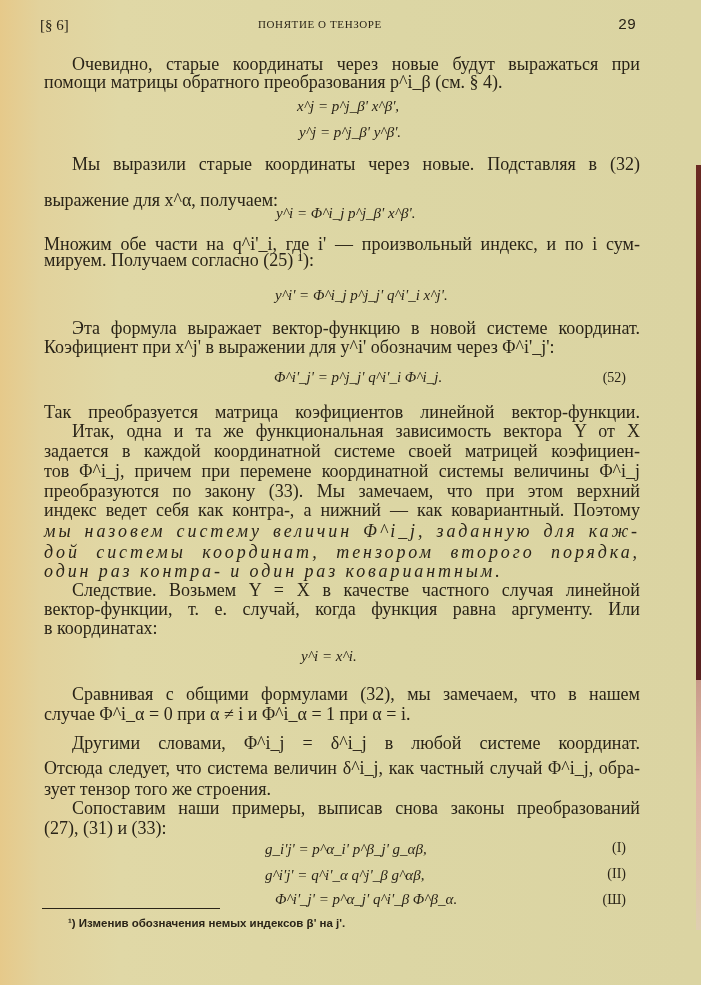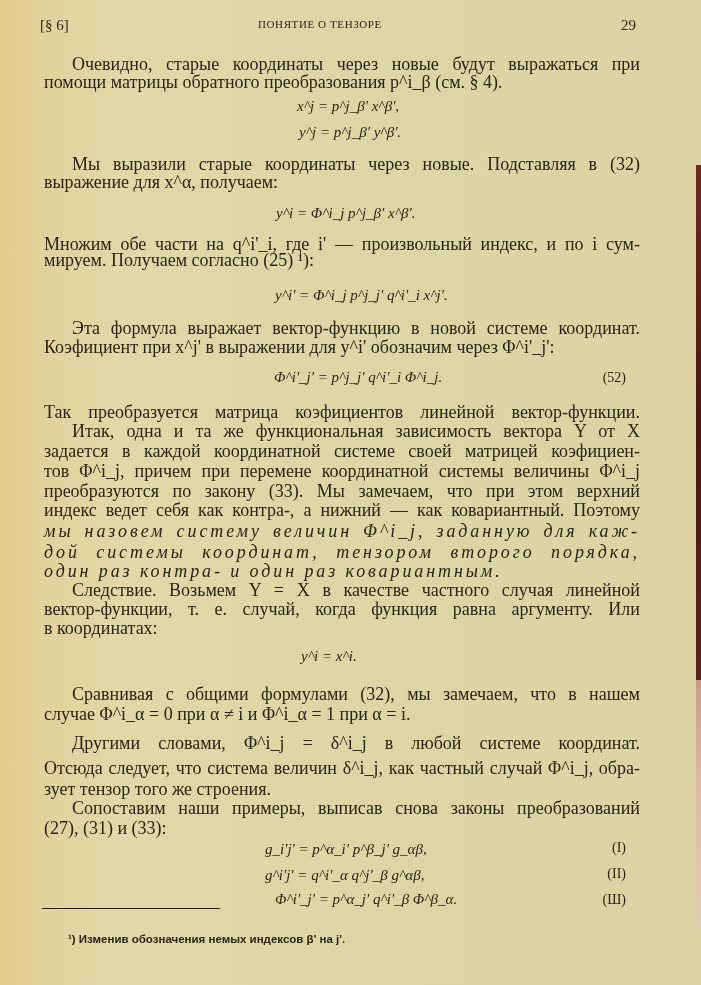--- a/index.html
+++ b/index.html
@@ -17,40 +17,40 @@
     position: absolute; right: 0; top: 680px; width: 5px; height: 250px;
     background: linear-gradient(180deg, #c89a8a, #e0b6a6 40%, #dfcfb0);
   }
   .page { position: absolute; left: 0; top: 0; width: 701px; height: 985px; }
   .header {
     position: absolute; top: 17px; left: 40px; width: 596px; height: 20px;
     font-family: "Liberation Serif", serif; font-size: 15px;
   }
   .header .sec { position: absolute; left: 0; top: 0; }
   .header .title { position: absolute; left: 218px; top: 1px; font-size: 11px; letter-spacing: 0.6px; }
-  .header .pnum { position: absolute; right: 0; top: 0; }
+  .header .pnum { position: absolute; right: 0; top: 0; font-family: Liberation Mono, monospace; }
   .line {
     position: absolute; left: 44px; width: 596px;
     font-family: "Liberation Serif", serif; font-size: 18px; line-height: 16px;
     white-space: nowrap; text-align: justify; text-align-last: justify;
   }
   .line.ind { left: 72px; width: 568px; }
   .line.last { text-align-last: left; }
   .line.spaced { letter-spacing: 2.9px; font-style: italic; }
   .eq {
     position: absolute; font-family: Liberation Serif, serif; font-style: italic;
     font-size: 15px; line-height: 18px; white-space: nowrap;
   }
   .eqnum {
     position: absolute; right: 75px; font-family: "Liberation Serif", serif; font-size: 14px;
   }
   .rule { position: absolute; left: 42px; top: 908px; width: 178px; height: 1px; background: #2a2418; }
   .footnote {
     position: absolute; left: 68px; top: 917px; font-family: "Liberation Sans", sans-serif;
-    font-size: 11.5px; font-weight: bold; margin-top: 16px;
+    font-size: 11.5px; font-weight: bold;
   }
 </style>
 </head>
 <body>
 
 <div class="page">
   <div class="edge-strip"></div>
   <div class="edge-strip-2"></div>
 
   <div class="header">
@@ -58,21 +58,21 @@
     <span class="title">ПОНЯТИЕ О ТЕНЗОРЕ</span>
     <span class="pnum">29</span>
   </div>
 
   <div class="line ind" style="top:56px">Очевидно, старые координаты через новые будут выражаться при</div>
   <div class="line last" style="top:74px">помощи матрицы обратного преобразования p^i_β (см. § 4).</div>
   <div class="eq" style="left:297px;top:97px">x^j = p^j_β' x^β',</div>
   <div class="eq" style="left:299px;top:123px">y^j = p^j_β' y^β'.</div>
 
   <div class="line ind" style="top:156px">Мы выразили старые координаты через новые. Подставляя в (32)</div>
-  <div class="line last" style="top:174px">выражение для x^α, получаем:</div>
+  <div class="line last" style="top:192px">выражение для x^α, получаем:</div>
   <div class="eq" style="left:276px;top:204px">y^i = Φ^i_j p^j_β' x^β'.</div>
 
   <div class="line" style="top:236px">Множим обе части на q^i'_i, где i' — произвольный индекс, и по i сум-</div>
   <div class="line last" style="top:252px">мируем. Получаем согласно (25) ¹):</div>
   <div class="eq" style="left:275px;top:286px">y^i' = Φ^i_j p^j_j' q^i'_i x^j'.</div>
 
   <div class="line ind" style="top:320px">Эта формула выражает вектор-функцию в новой системе координат.</div>
   <div class="line last" style="top:339px">Коэфициент при x^j' в выражении для y^i' обозначим через Φ^i'_j':</div>
   <div class="eq" style="left:274px;top:368px">Φ^i'_j' = p^j_j' q^i'_i Φ^i_j.</div>
   <div class="eqnum" style="top:370px">(52)</div>

